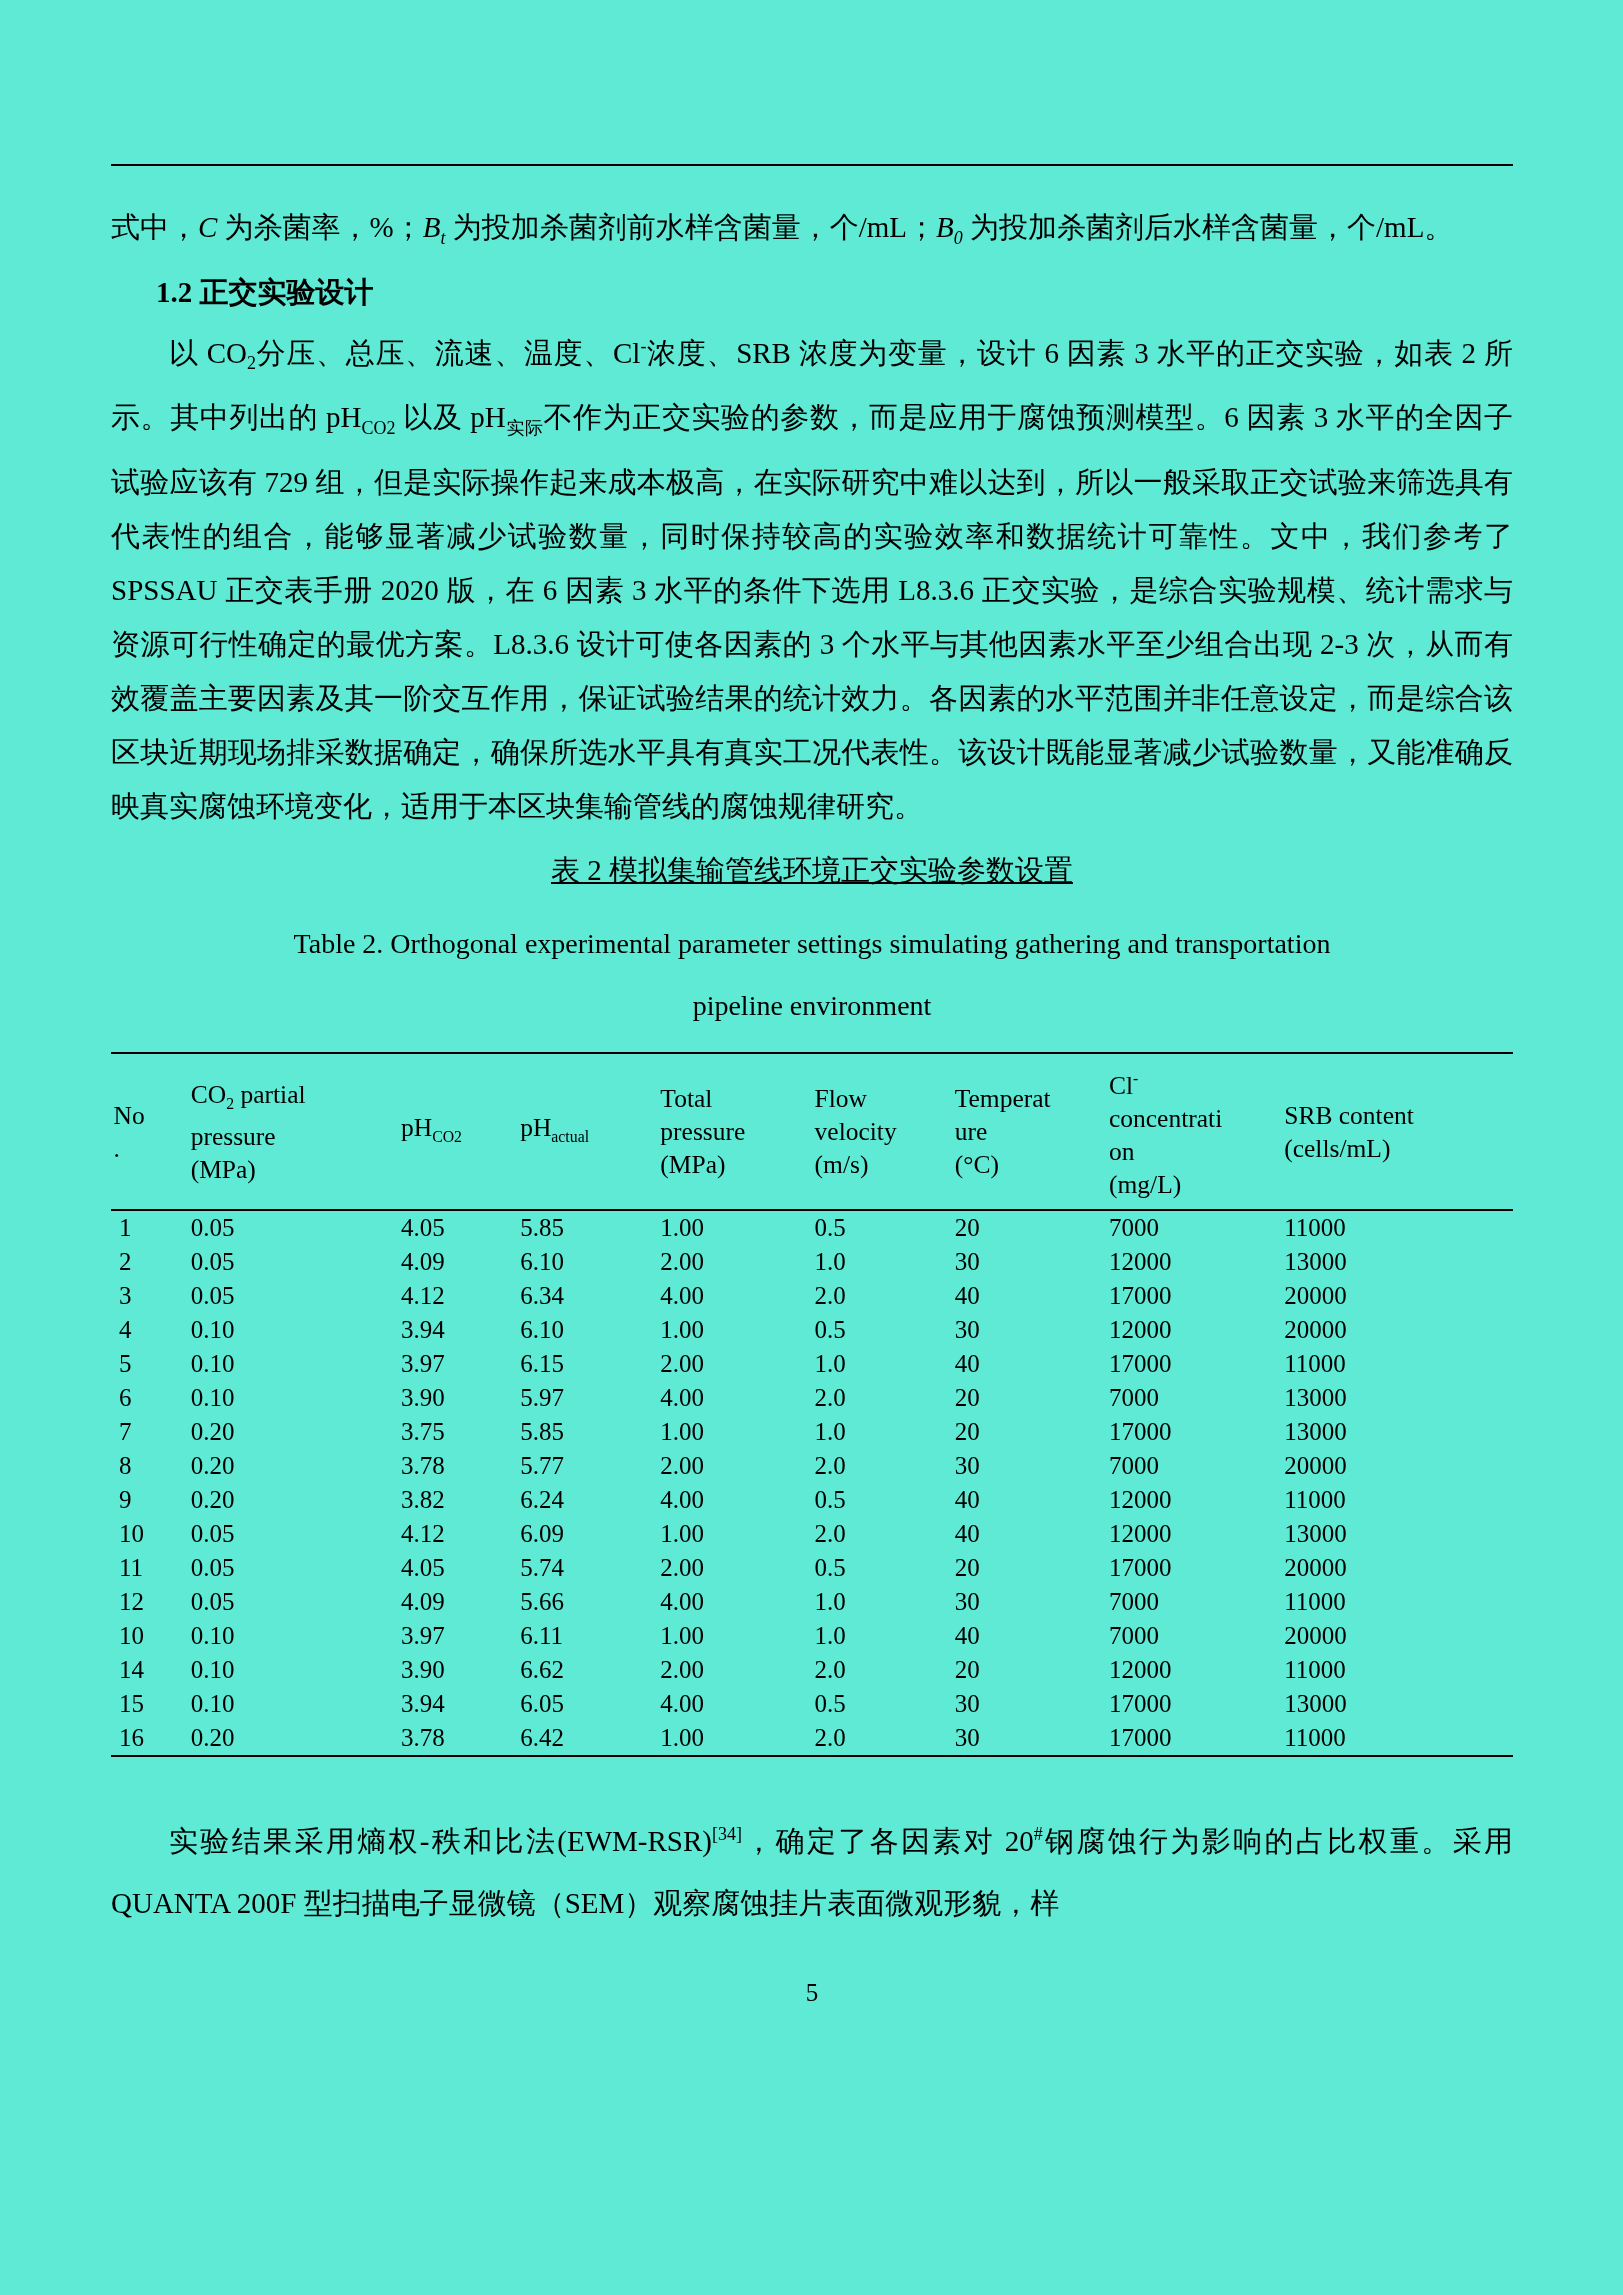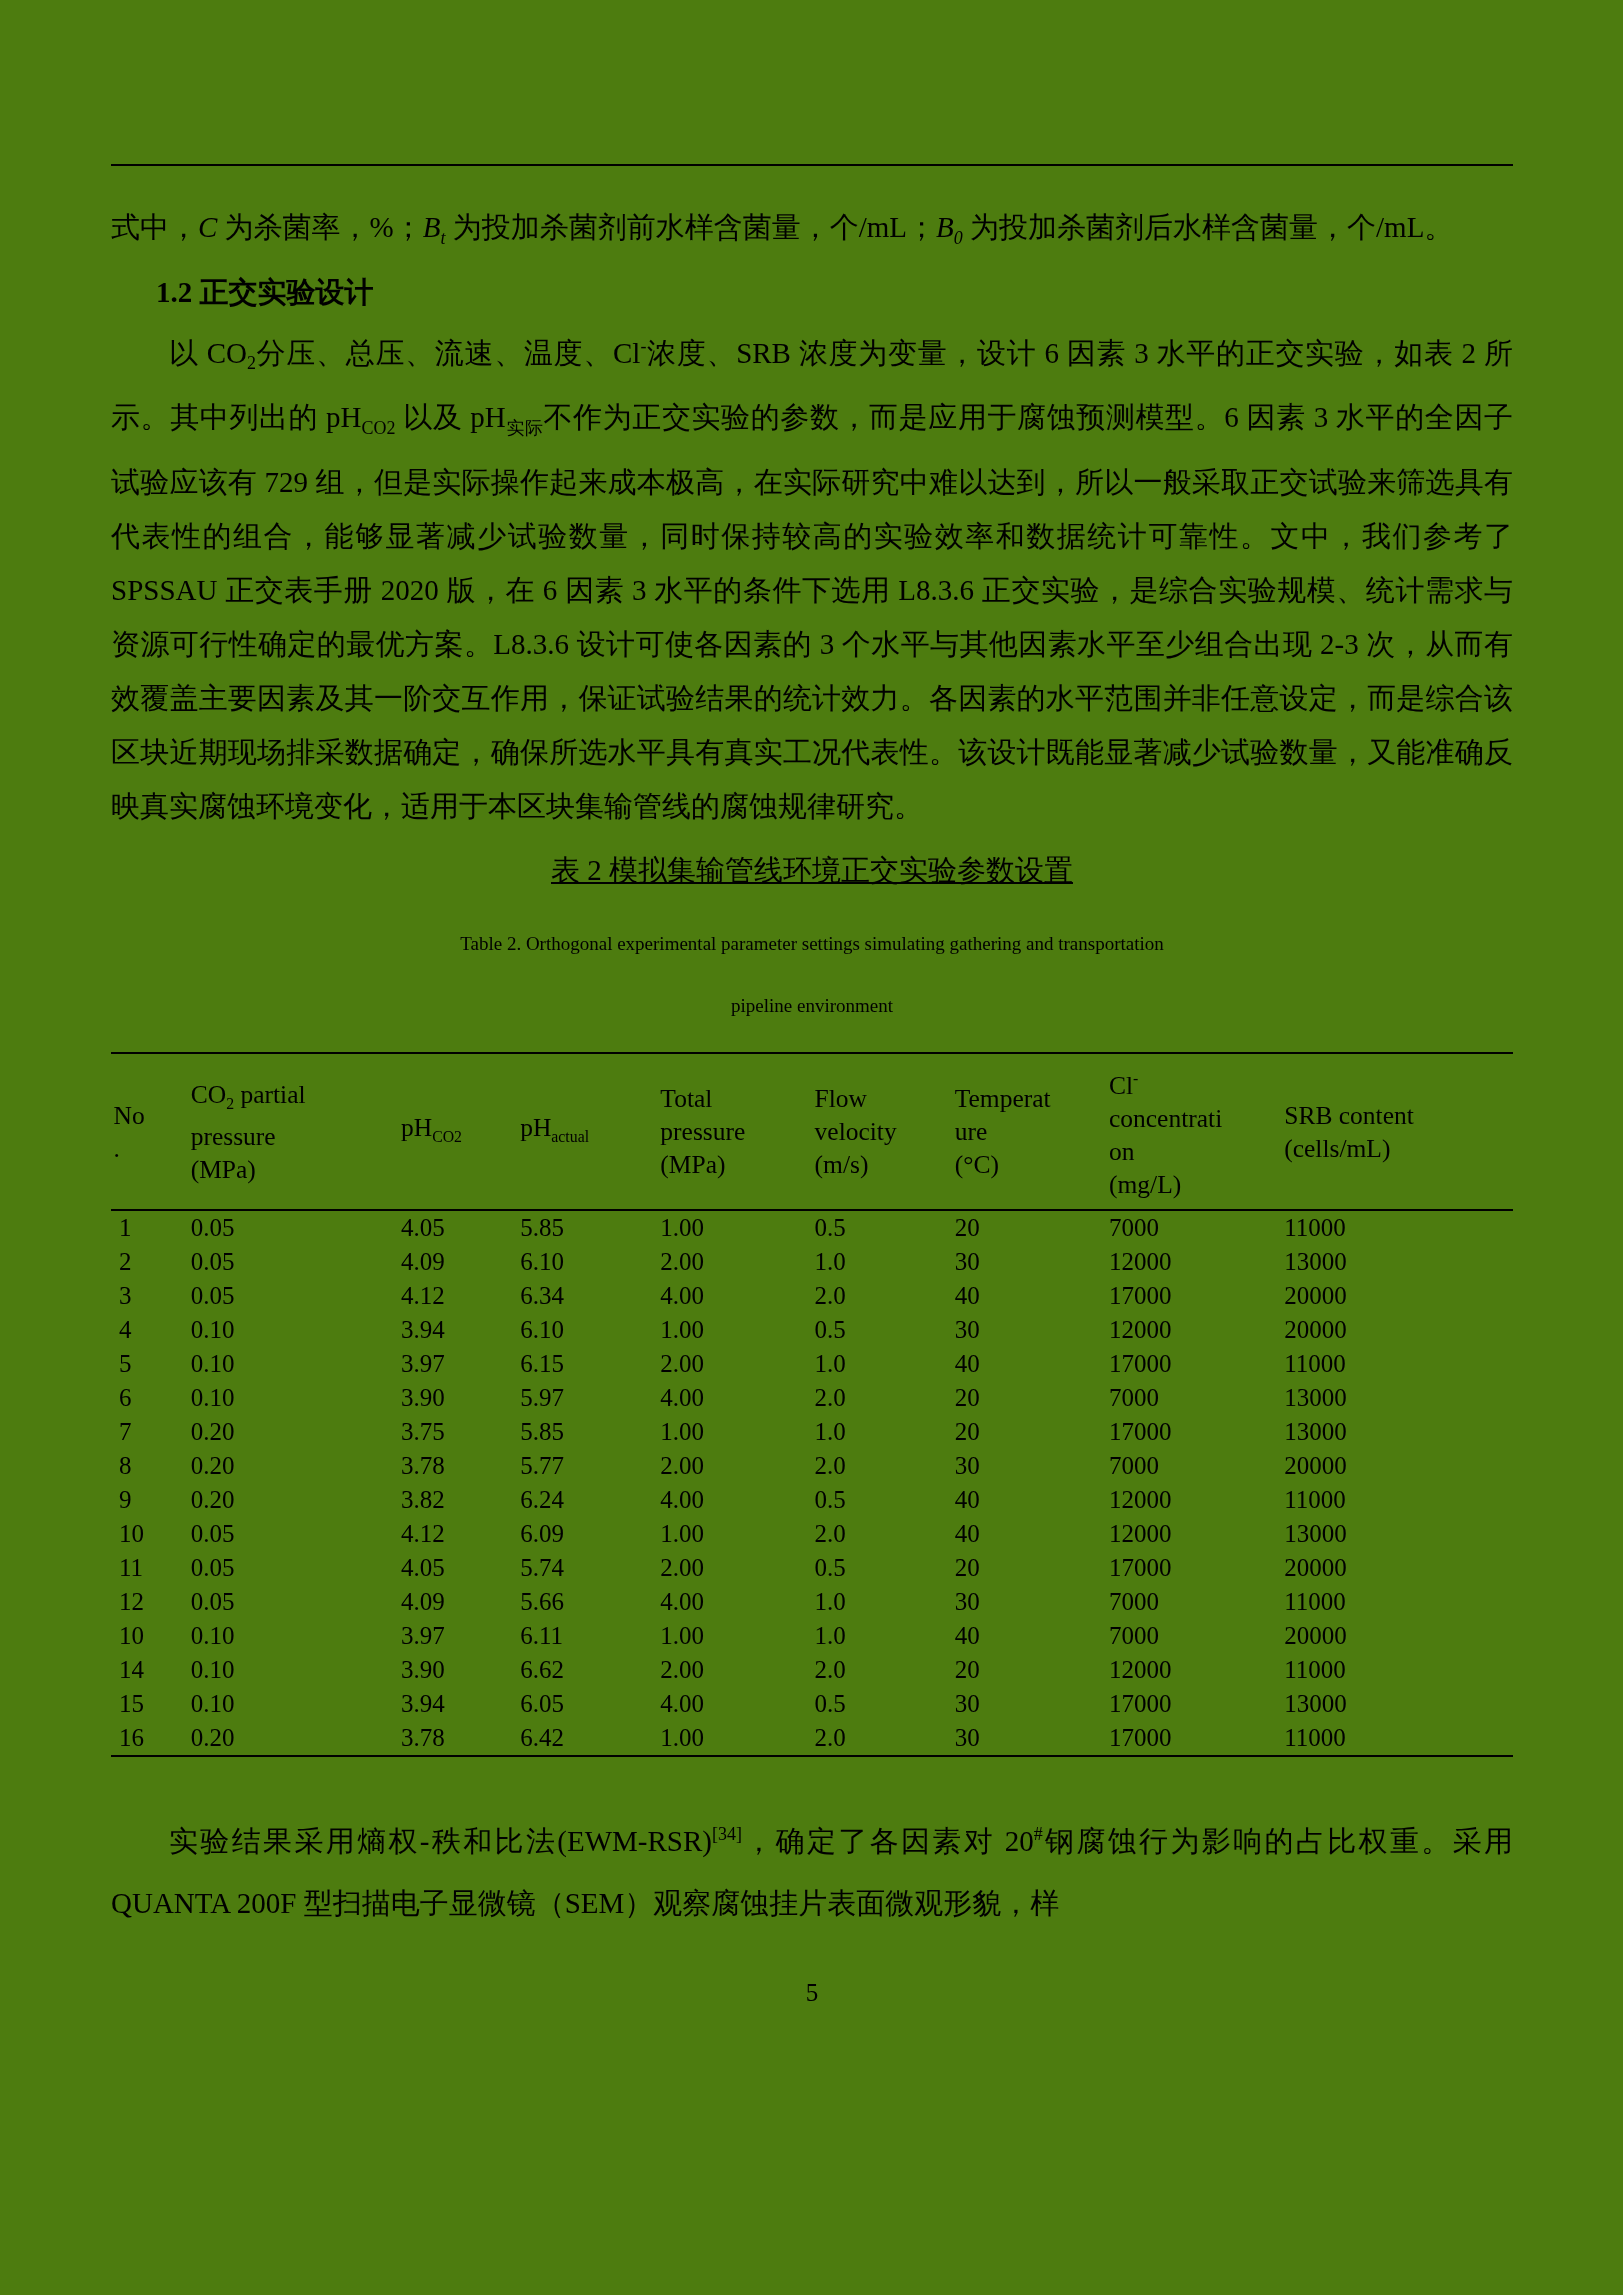--- a/index.html
+++ b/index.html
@@ -7,21 +7,21 @@
   body {
     width: 1623px;
     height: 2295px;
     font-family: "Liberation Serif", "DejaVu Serif", serif;
     color: #000000;
   }
   .page {
     position: relative;
     width: 1623px;
     height: 2295px;
-    background: #4d7c0f;
+    background: #5eead4;
     overflow: hidden;
   }
   .content {
     position: absolute;
     left: 111px;
     right: 110px;
     top: 0;
   }
   .header-rule {
     margin-top: 164px;
@@ -44,21 +44,21 @@
   .caption-zh {
     margin-top: 14.4px;
     font-size: 29px;
     line-height: 47px;
     text-align: center;
     text-indent: 0;
     text-decoration: underline;
   }
   .caption-en {
     margin-top: 18.3px;
-    font-size: 19px;
+    font-size: 28px;
     line-height: 62px;
     text-align: center;
   }
   .cap-line { display: block; }
   .params-table {
     width: 100%;
     border-collapse: collapse;
     margin-top: 15.7px;
     border-top: 2.6px solid #000000;
     border-bottom: 2.6px solid #000000;

